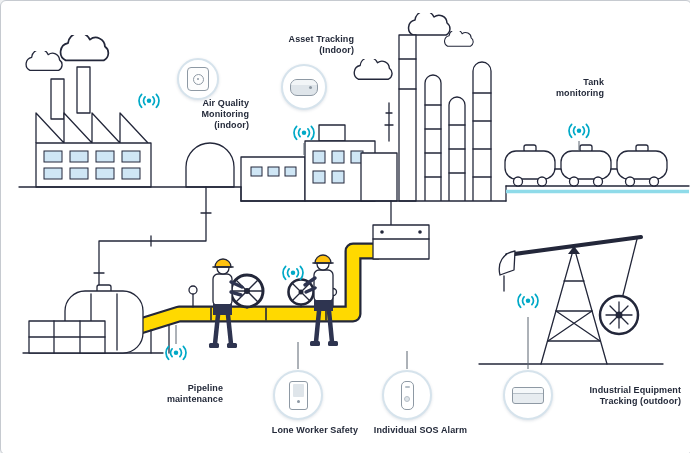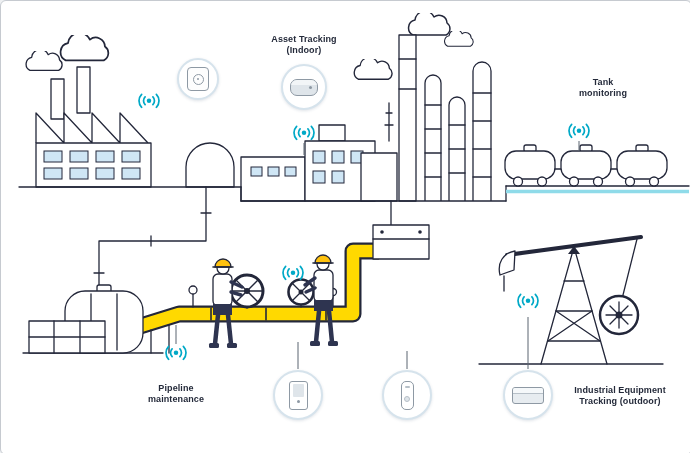--- a/index.html
+++ b/index.html
@@ -8,23 +8,23 @@
     background:#ffffff;border:1px solid #c6cad0;border-radius:6px;overflow:hidden;
     font-family:"Liberation Sans", sans-serif;
   }
   svg{position:absolute;left:0;top:0;}
   .ln{stroke:#23273a;stroke-width:1.3;fill:none;stroke-linecap:round;stroke-linejoin:round;}
   .fw{fill:#ffffff;stroke:#23273a;stroke-width:1.3;stroke-linejoin:round;}
   .win{fill:#cfe6f5;stroke:#23273a;stroke-width:1;}
   .dark{fill:#2e3450;}
   .label{
     position:absolute;font-size:9px;line-height:11px;font-weight:bold;
-    color:#242a3a;text-align:center;white-space:pre-line;letter-spacing:.1px;
+    color:#242a3a;text-align:right;white-space:pre-line;letter-spacing:.1px;
   }
-  .label.left{text-align:center;}
+  .label.left{text-align:right;}
   .circle{
     position:absolute;border-radius:50%;background:#ffffff;border:2px solid #d6e3ec;
     box-shadow:0 1px 3px rgba(40,70,100,.15);
     display:flex;align-items:center;justify-content:center;box-sizing:border-box;
   }
   
   .dev-air{width:20px;height:22px;border:1.4px solid #8e99a4;border-radius:4px;background:#fdfdfd;
     display:flex;align-items:center;justify-content:center;}
   .dev-air .fan{width:9px;height:9px;border:1.4px solid #8e99a4;border-radius:50%;
     display:flex;align-items:center;justify-content:center;}
@@ -316,22 +316,27 @@
         <div class="slot"></div>
         <div class="btn"></div>
       </div>
   </div>
   <div class="circle" style="left:502px;top:369px;width:50px;height:50px;">
     <div class="dev-track">
         <div class="top"></div>
       </div>
   </div>
 
+  <div class="label" style="left:158px;top:97px;width:90px;">Air Quality
+Monitoring
+(indoor)</div>
   <div class="label" style="left:253px;top:33px;width:100px;">Asset Tracking
 (Indoor)</div>
-  <div class="label" style="left:559px;top:76px;width:86px;">Tank
+  <div class="label" style="left:517px;top:76px;width:86px;">Tank
 monitoring</div>
   <div class="label" style="left:128px;top:382px;width:94px;">Pipeline
 maintenance</div>
+  <div class="label" style="left:237px;top:424px;width:120px;">Lone Worker Safety</div>
+  <div class="label" style="left:346px;top:424px;width:120px;">Individual SOS Alarm</div>
   <div class="label left" style="left:558px;top:384px;width:122px;">Industrial Equipment
 Tracking (outdoor)</div>
 
 </div>
 
 </body></html>

